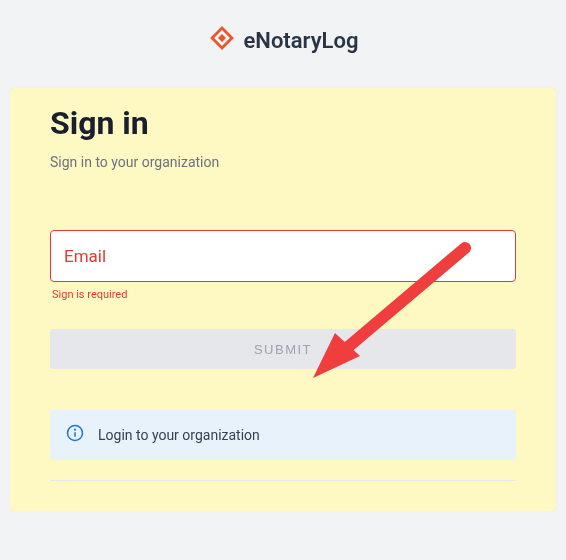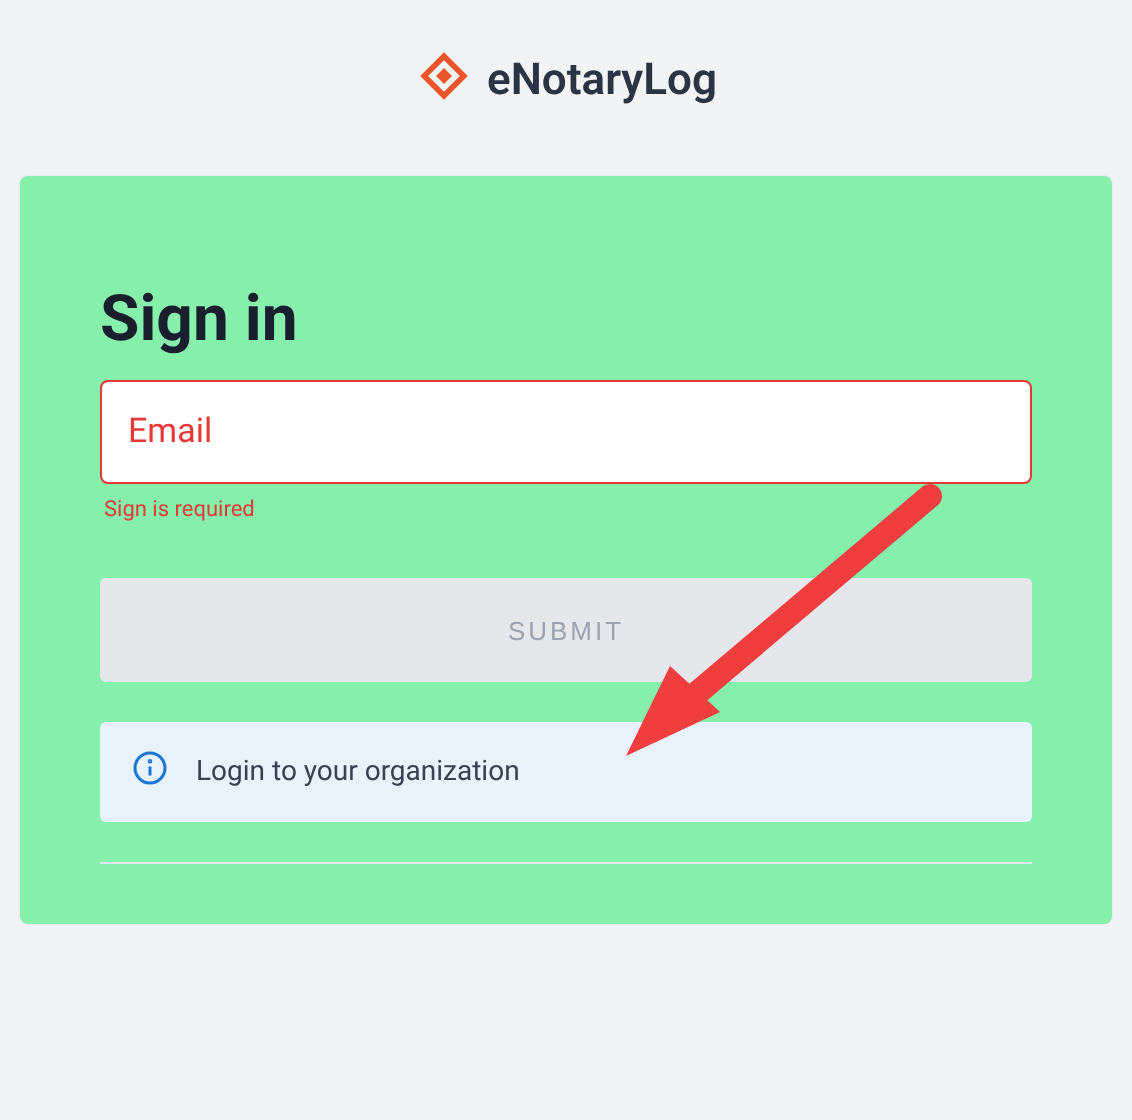--- a/index.html
+++ b/index.html
@@ -21,24 +21,24 @@
       padding: 24px 0 32px 0;
       gap: 8px;
     }
     .brand-text {
       font-size: 22px;
       font-weight: 600;
       color: #2b3445;
       text-align: right;
     }
     .card {
-      background: #86efac;
+      background: #fef9c3;
       margin: 0 10px;
       border-radius: 4px;
-      padding: 52px 40px 30px 40px;
+      padding: 16px 40px 30px 40px;
       box-shadow: 0 0 1px rgba(0,0,0,0.1);
       position: relative;
     }
     .title {
       font-size: 32px;
       font-weight: 700;
       color: #1a1f2e;
       margin-bottom: 12px;
     }
     .subtitle {
@@ -70,39 +70,40 @@
       pointer-events: none;
     }
     .error-text {
       font-size: 11px;
       color: #e53935;
       margin-bottom: 28px;
       padding-left: 2px;
     }
     .submit-btn {
       width: 100%;
-      height: 52px;
+      height: 40px;
       background: #e5e7eb;
       border: none;
       border-radius: 3px;
       color: #9ca3af;
       font-size: 13px;
       letter-spacing: 1.5px;
       cursor: not-allowed;
       margin-bottom: 20px;
       text-transform: uppercase;
     }
     .info-banner {
       display: flex;
       align-items: center;
       gap: 14px;
       background: #e8f2fb;
       padding: 14px 16px;
       border-radius: 3px;
       margin-bottom: 20px;
+      margin-top: 21px;
     }
     .info-icon {
       flex-shrink: 0;
     }
     .info-text {
       font-size: 14px;
       color: #374151;
     }
     .divider {
       height: 1px;
@@ -126,20 +127,21 @@
         <rect x="10" y="10" width="20" height="20" fill="none" stroke="#e8562a" stroke-width="4"></rect>
         <rect x="16" y="16" width="8" height="8" fill="#e8562a"></rect>
       </g>
     </svg>
   </span>
   <span class="brand-text">eNotaryLog</span>
 </div>
 
 <div class="card">
   <h1 class="title">Sign in</h1>
+  <p class="subtitle">Sign in to your organization</p>
 
   <div class="input-wrapper">
     <input type="text" class="email-input" style="">
     <label class="floating-label">Email</label>
   </div>
   <div class="error-text">Sign is required</div>
 
   <button class="submit-btn" disabled="">SUBMIT</button>
 
   <div class="info-banner">

